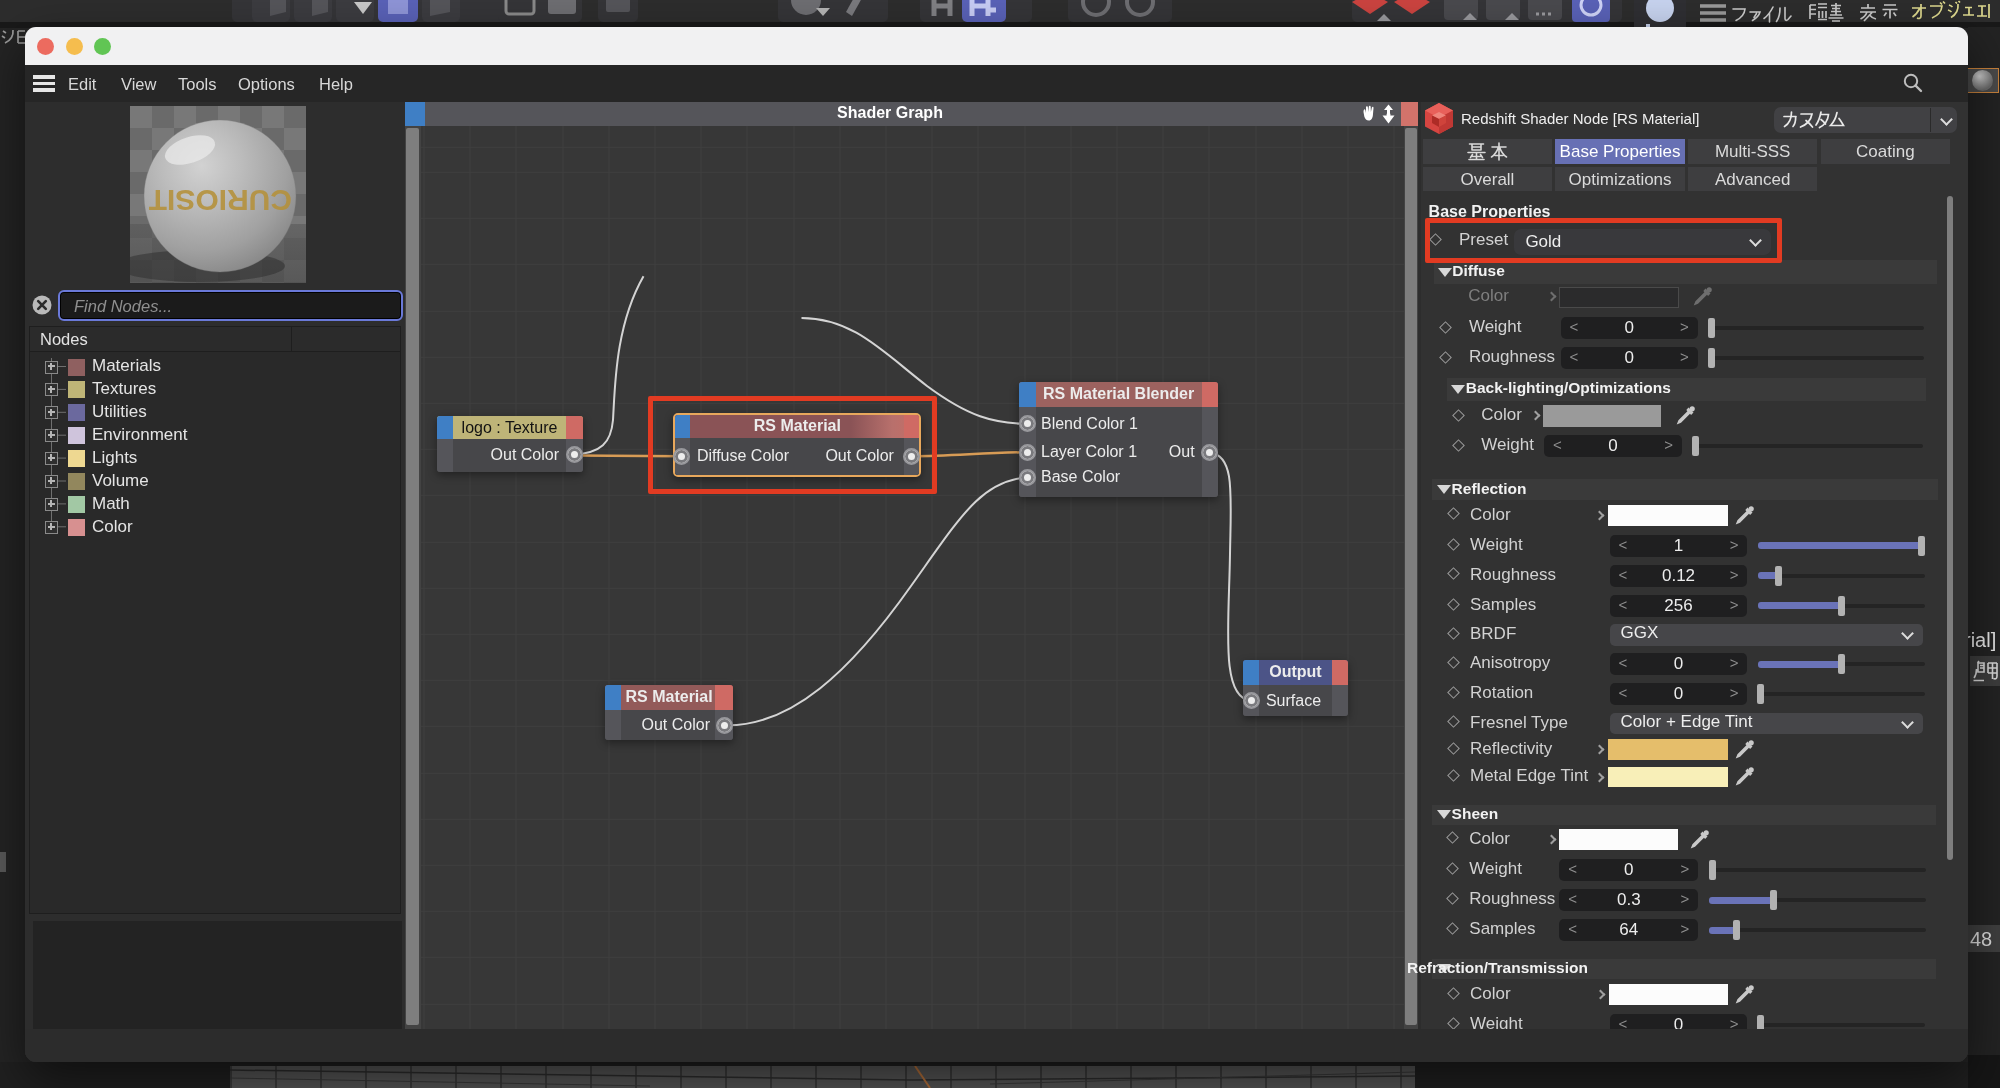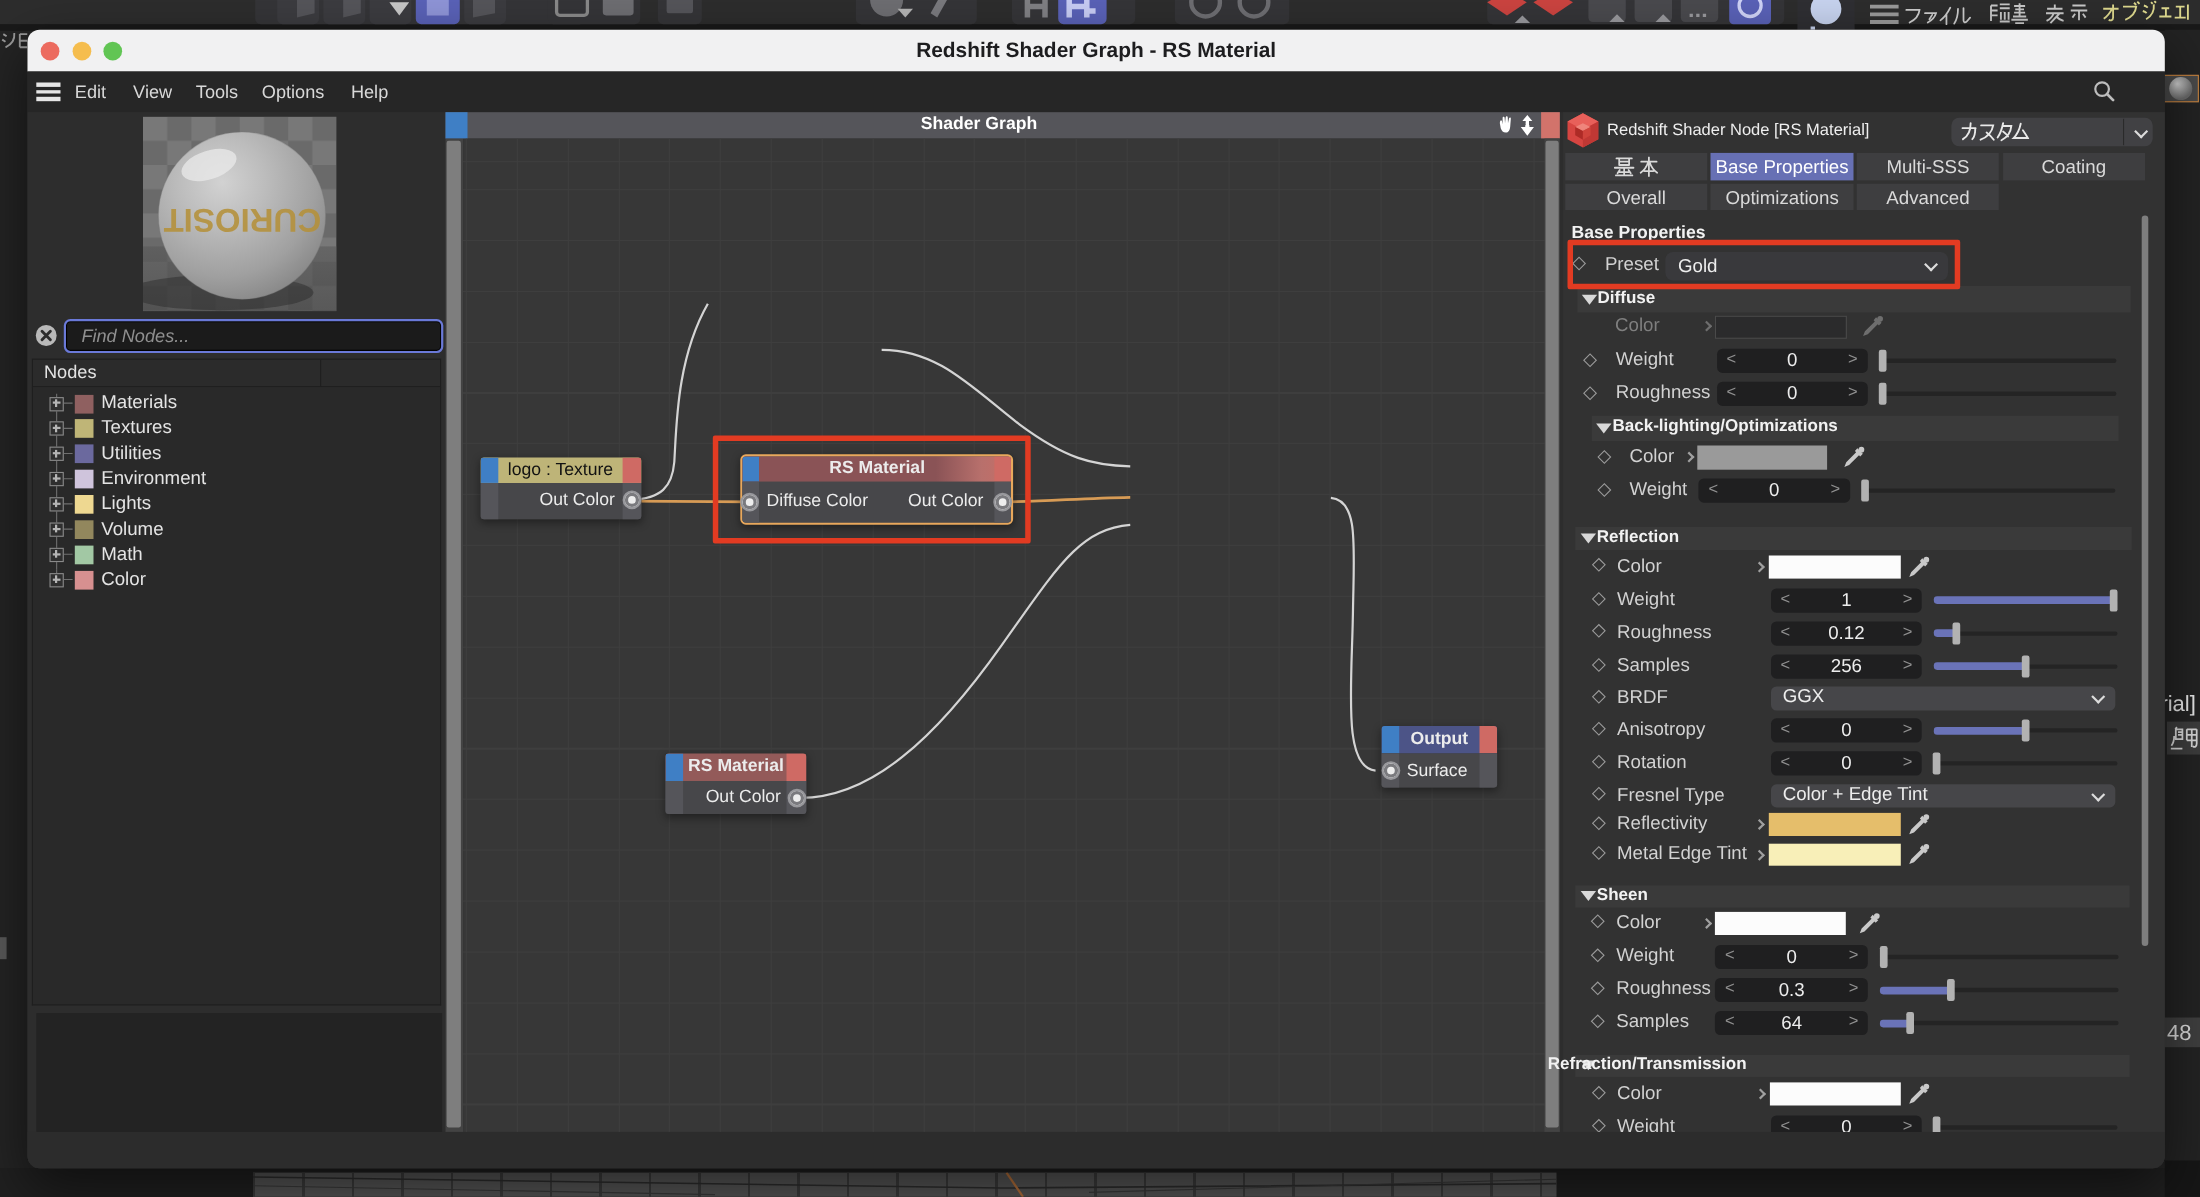--- a/index.html
+++ b/index.html
@@ -191,21 +191,20 @@
     <path d="M0,4 L680,14 L1185,10" stroke="#2e2e2e" stroke-width="1.5" fill="none"></path>
     <path d="M685,0 L700,22" stroke="#b5703a" stroke-width="2" fill="none"></path>
     <path d="M0,12 L420,20 M760,18 L1185,6" stroke="#3a3a3a" stroke-width="1" fill="none"></path>
   </svg>
 
   <div class="abs" id="win"></div>
   <div class="abs" id="titlebar"></div>
   <div class="abs tl" style="left:37px; background:#ec6b5f;"></div>
   <div class="abs tl" style="left:65.5px; background:#f5bd4e;"></div>
   <div class="abs tl" style="left:94px; background:#61c554;"></div>
-  <div class="abs" id="title">Redshift Shader Graph - RS Material</div>
   <div class="abs" id="menubar"></div>
   <div class="abs" style="left:33px; top:75px; width:22px; height:3.5px; background:#e6e6e6;"></div>
   <div class="abs" style="left:33px; top:81.5px; width:22px; height:3.5px; background:#e6e6e6;"></div>
   <div class="abs" style="left:33px; top:88px; width:22px; height:3.5px; background:#e6e6e6;"></div>
   <div class="abs mitem" style="left:68px;">Edit</div>
   <div class="abs mitem" style="left:121px;">View</div>
   <div class="abs mitem" style="left:178px;">Tools</div>
   <div class="abs mitem" style="left:238px;">Options</div>
   <div class="abs mitem" style="left:319px;">Help</div>
   <div class="abs" id="footer"></div>
@@ -343,36 +342,55 @@
     <div class="nbody" style="top:23px; height:37px;">
         <div class="ngut-l" style="width:15px;"></div>
         <div class="ngut-r" style="width:15px;"></div>
       </div>
     <div class="nlab" style="left:21.5px; top:32.6px;">Diffuse Color</div>
     <div class="nlab" style="right:25.5px; top:32.6px;">Out Color</div>
     <div class="port fill" style="left:-2.5px; top:33.1px;"></div>
     <div class="port fill" style="left:227.5px; top:33.1px;"></div>
   </div>
 
+  <div class="abs node" style="left:1019.3px; top:381.6px; width:198.6px; height:115.4px;">
+    <div class="ntitle" style="height:25.4px; background:#9c625f;">
+        <div class="ntab-b" style="width:16.7px;"></div>
+        <div class="ntab-r" style="width:15.5px;"></div>
+      </div>
+    <div class="nlab" style="left:0; width:100%; text-align:center; top:3.5px; font-size:16px; font-weight:bold;">RS Material Blender</div>
+    <div class="nbody" style="top:25.4px; height:90px;">
+        <div class="ngut-l" style="width:16.7px;"></div>
+        <div class="ngut-r" style="width:15.5px;"></div>
+      </div>
+    <div class="nlab" style="left:21.7px; top:33.4px;">Blend Color 1</div>
+    <div class="nlab" style="left:21.7px; top:61.5px;">Layer Color 1</div>
+    <div class="nlab" style="left:21.7px; top:86.6px;">Base Color</div>
+    <div class="nlab" style="right:23.3px; top:61.5px;">Out</div>
+    <div class="port fill" style="left:0px; top:33.9px;"></div>
+    <div class="port fill" style="left:0px; top:62px;"></div>
+    <div class="port fill" style="left:0px; top:87.1px;"></div>
+    <div class="port fill" style="left:182px; top:62.6px;"></div>
+  </div>
 
   <div class="abs node" style="left:604.9px; top:684.5px; width:128.4px; height:55.2px;">
     <div class="ntitle" style="height:25px; background:#935a59;">
         <div class="ntab-b" style="width:15.7px;"></div>
         <div class="ntab-r" style="width:17.9px;"></div>
       </div>
     <div class="nlab" style="left:0; width:100%; text-align:center; top:3.5px; font-size:16px; font-weight:bold;">RS Material</div>
     <div class="nbody" style="top:25px; height:30.2px;">
         <div class="ngut-l" style="width:15.7px;"></div>
         <div class="ngut-r" style="width:17.9px;"></div>
       </div>
     <div class="nlab" style="right:23.3px; top:31.8px;">Out Color</div>
     <div class="port fill" style="left:111.4px; top:32.3px;"></div>
   </div>
 
-  <div class="abs node" style="left:1242.9px; top:659.8px; width:105.1px; height:56px;margin-left:13px;">
+  <div class="abs node" style="left:1242.9px; top:659.8px; width:105.1px; height:56px;">
     <div class="ntitle" style="height:25.2px; background:#4c5487;">
         <div class="ntab-b" style="width:16px;"></div>
         <div class="ntab-r" style="width:15.7px;"></div>
       </div>
     <div class="nlab" style="left:0; width:100%; text-align:center; top:3.5px; font-size:16px; font-weight:bold;">Output</div>
     <div class="nbody" style="top:25.2px; height:30.8px;">
         <div class="ngut-l" style="width:16px;"></div>
         <div class="ngut-r" style="width:15.7px;"></div>
       </div>
     <div class="nlab" style="left:23px; top:32px;">Surface</div>

